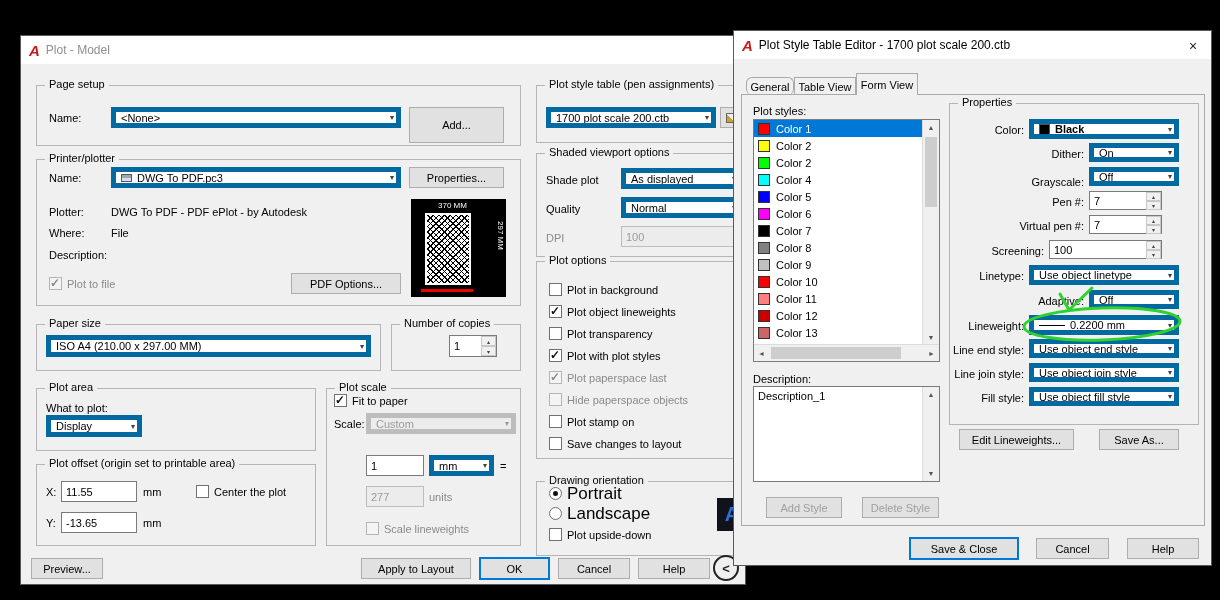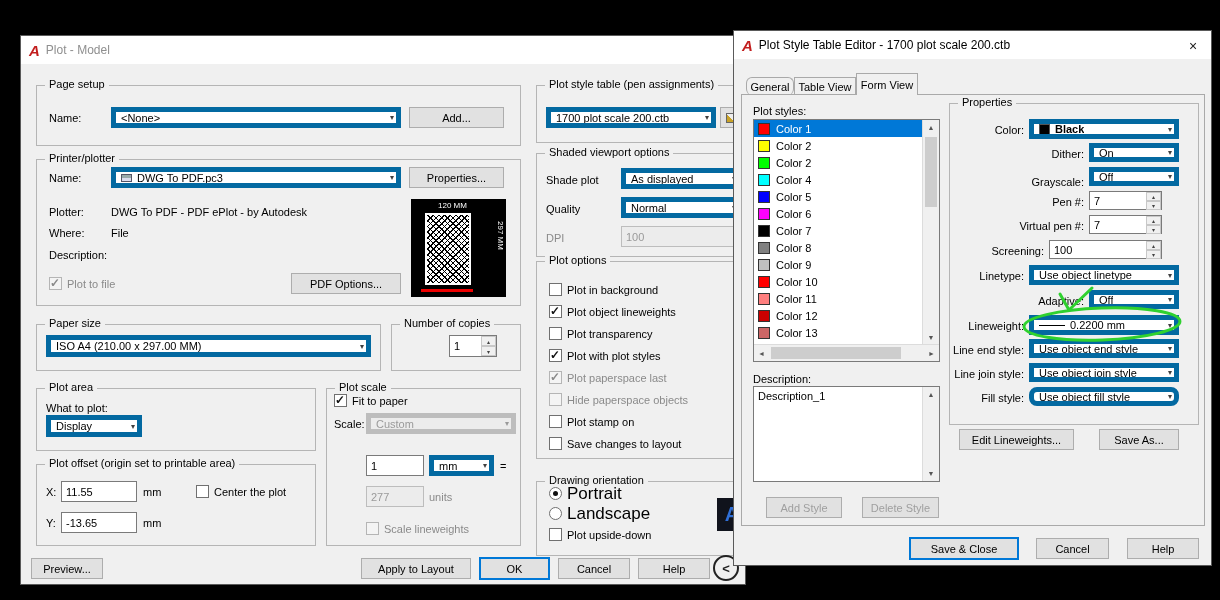--- a/index.html
+++ b/index.html
@@ -77,21 +77,21 @@
   </div>
 
   <div class="group" style="left:15px;top:49px;width:485px;height:61px;">
     <span class="group-label">Page setup</span>
   </div>
   <span class="lbl" style="left:28px;top:75px;">Name:</span>
   <div class="combo" style="left:90px;top:71px;width:290px;height:21px;">
     <span class="txt">&lt;None&gt;</span>
     <span class="arrow">▾</span>
   </div>
-  <div class="btn" style="left:388px;top:71px;width:95px;height:21px;">Add...</div>
+  <div class="btn" style="left:388px;top:71px;width:95px;height:36px;">Add...</div>
 
   <div class="group" style="left:15px;top:123px;width:485px;height:147px;">
     <span class="group-label">Printer/plotter</span>
   </div>
   <span class="lbl" style="left:28px;top:135px;">Name:</span>
   <div class="combo" style="left:90px;top:131px;width:290px;height:21px;">
     <span class="printer-icon"></span>
     <span class="txt">DWG To PDF.pc3</span>
     <span class="arrow">▾</span>
   </div>
@@ -101,21 +101,21 @@
   <span class="lbl" style="left:28px;top:190px;">Where:</span>
   <span class="lbl" style="left:90px;top:190px;">File</span>
   <span class="lbl" style="left:28px;top:212px;">Description:</span>
   <div class="checkbox disabled" style="left:28px;top:240px;">
     <span class="cb checked"></span>
     <span class="cb-label">Plot to file</span>
   </div>
   <div class="btn" style="left:270px;top:237px;width:110px;height:21px;">PDF Options...</div>
 
   <div class="preview" style="left:390px;top:163px;width:95px;height:98px;">
-    <span class="pv-top">120 MM</span>
+    <span class="pv-top">370 MM</span>
     <span class="pv-right">297 MM</span>
     <div class="hatch">
         <div class="hatch-fill"></div>
       </div>
     <div class="pv-red"></div>
   </div>
 
   <div class="group" style="left:15px;top:288px;width:345px;height:47px;">
     <span class="group-label">Paper size</span>
   </div>
@@ -478,21 +478,21 @@
     <span class="arrow">▾</span>
   </div>
 
   <span class="lbl right" style="left:125px;top:336px;width:165px;">Line join style:</span>
   <div class="combo" style="left:295px;top:332px;width:150px;height:19px;">
     <span class="txt">Use object join style</span>
     <span class="arrow">▾</span>
   </div>
 
   <span class="lbl right" style="left:125px;top:360px;width:165px;">Fill style:</span>
-  <div class="combo" style="left:295px;top:356px;width:150px;height:19px;border-radius:8px;">
+  <div class="combo" style="left:295px;top:356px;width:150px;height:19px;">
     <span class="txt">Use object fill style</span>
     <span class="arrow">▾</span>
   </div>
 
   <div class="btn" style="left:225px;top:398px;width:115px;height:21px;">Edit Lineweights...</div>
   <div class="btn" style="left:365px;top:398px;width:80px;height:21px;">Save As...</div>
 
   <div class="btn primary" style="left:175px;top:506px;width:110px;height:23px;">Save &amp; Close</div>
   <div class="btn" style="left:302px;top:507px;width:73px;height:21px;">Cancel</div>
   <div class="btn" style="left:393px;top:507px;width:72px;height:21px;">Help</div>

